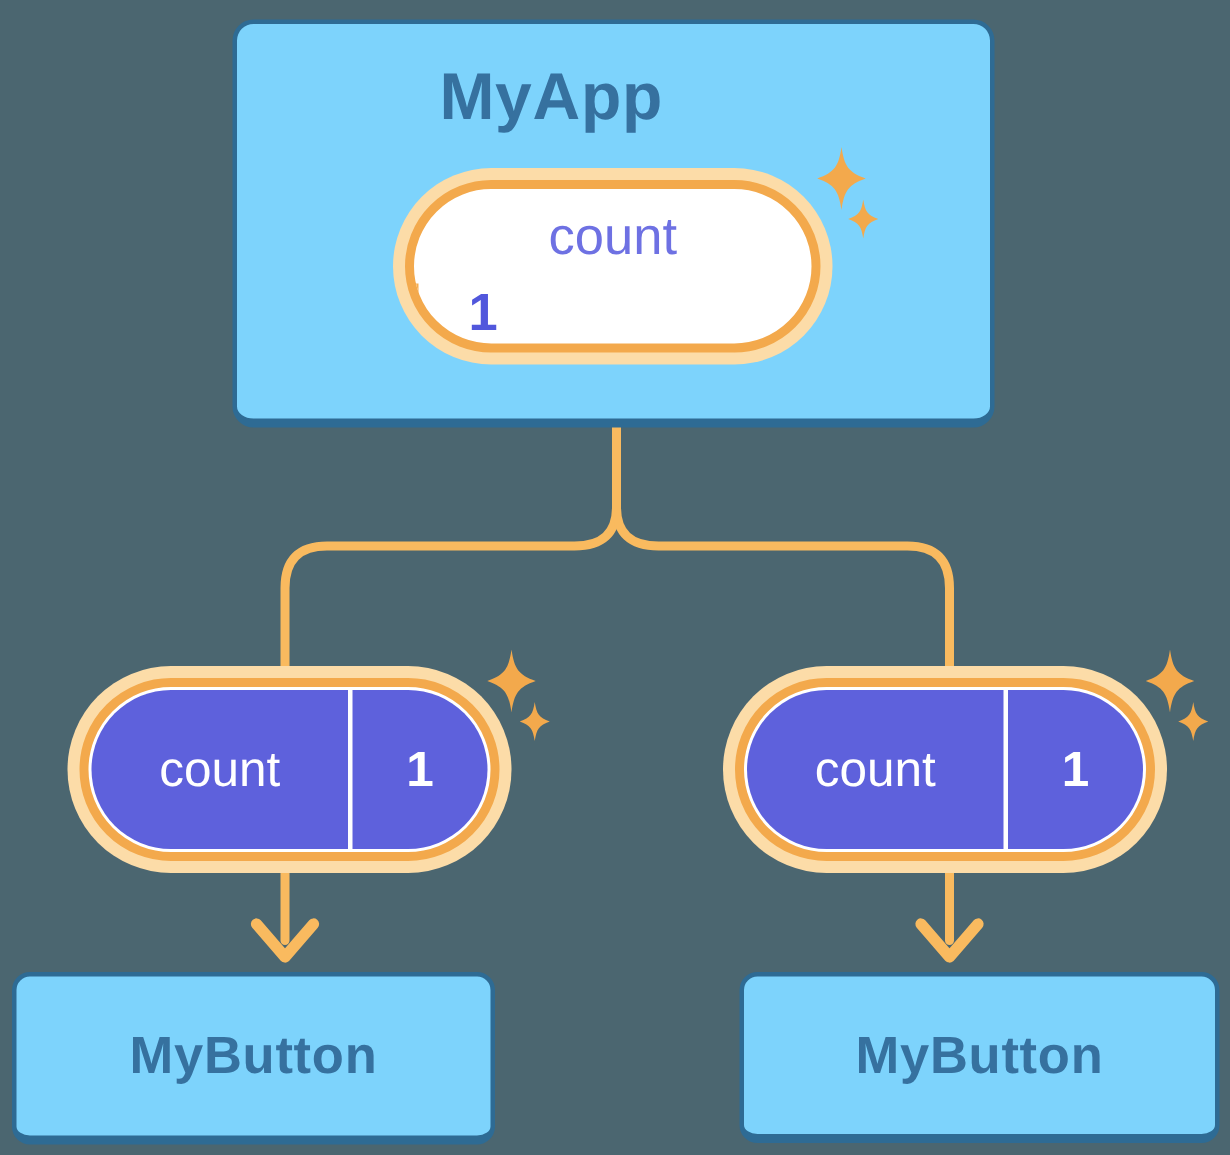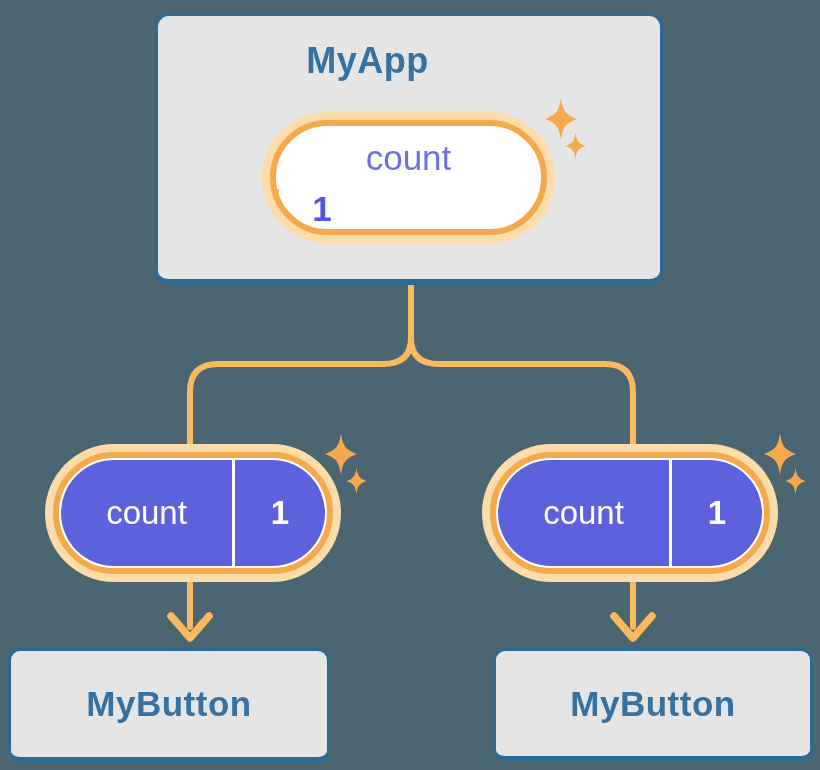--- a/index.html
+++ b/index.html
@@ -11,35 +11,35 @@
     height: 770px;
     position: relative;
     background: #4B6670;
     font-family: "Liberation Sans", "DejaVu Sans", sans-serif;
     overflow: hidden;
   }
   .abs { position: absolute; box-sizing: border-box; }
 
   
   .card {
-    background: #e5e5e5;
+    background: #7dd3fc;
     border: 3px solid #2E6B94;
     border-bottom-width: 6px;
     border-radius: 14px;
   }
   .card-title {
     color: #36719F;
     font-weight: 700;
     letter-spacing: 0.5px;
   }
   #root-card { left: 155px; top: 13px; width: 508px; height: 272px; }
   #root-title {
     left: 155px; top: 40px; width: 425px;
     text-align: center;
-    font-size: 36px;
+    font-size: 44px;
   }
   #left-card  { left: 8px;   top: 648px; width: 322px; height: 115px; border-radius: 12px;
                 display: flex; align-items: center; justify-content: center; }
   #right-card { left: 493px; top: 648px; width: 320px; height: 114px; border-radius: 12px;
                 display: flex; align-items: center; justify-content: center; }
   .button-title { font-size: 35px; }
 
   
   .pill-glow {
     background: #FCDCA8;

